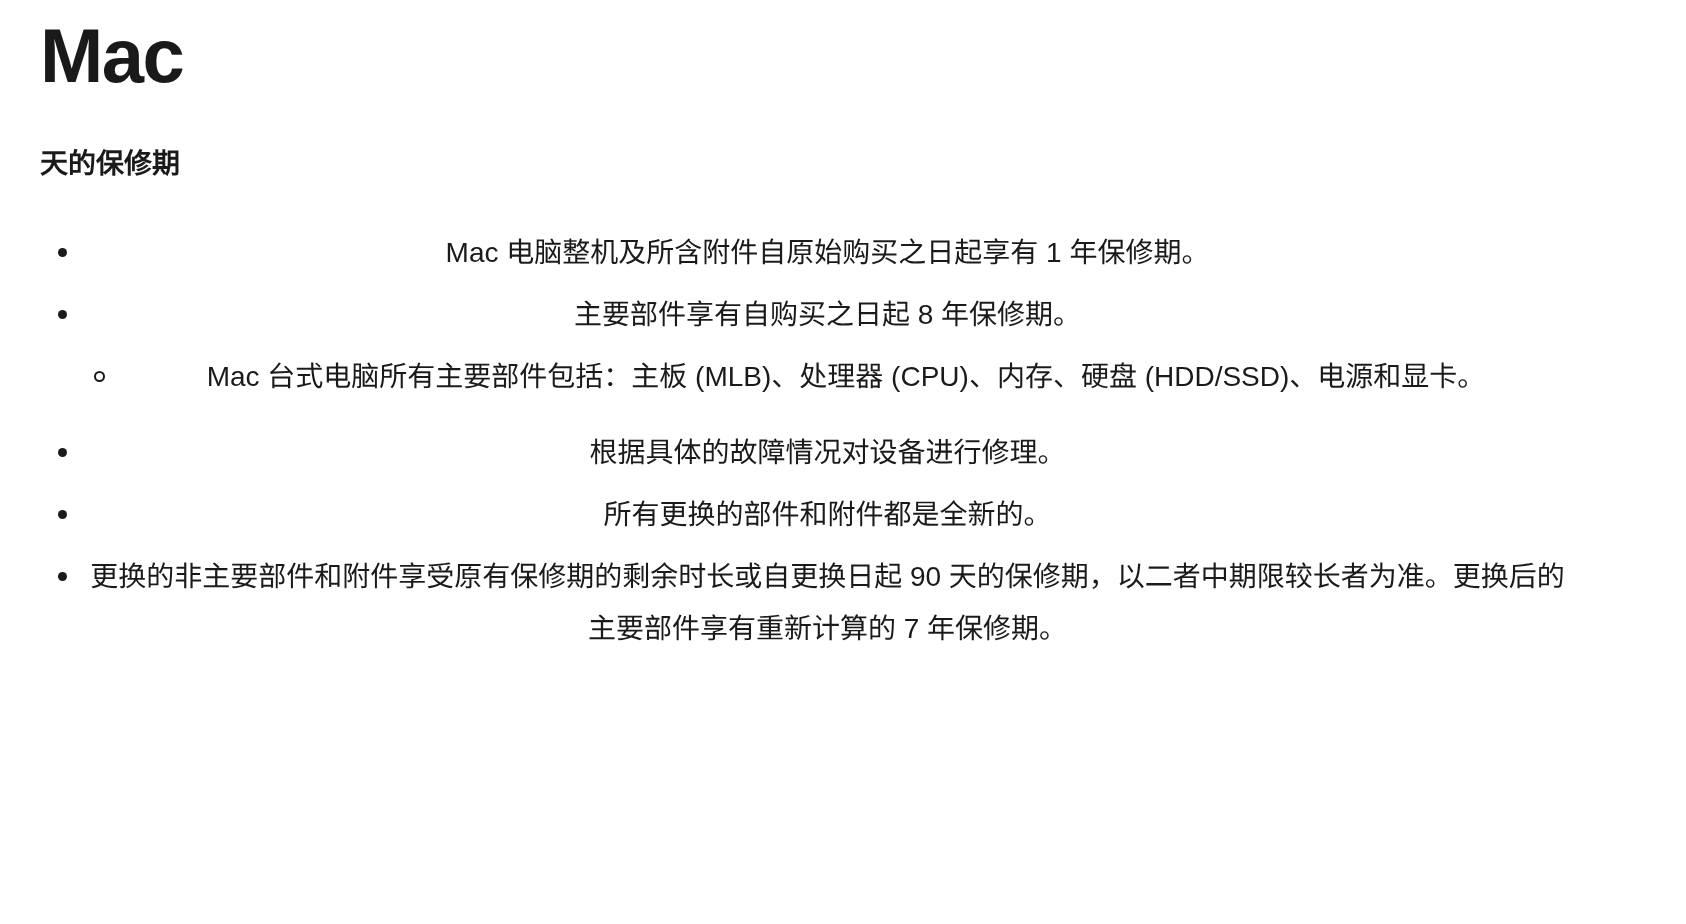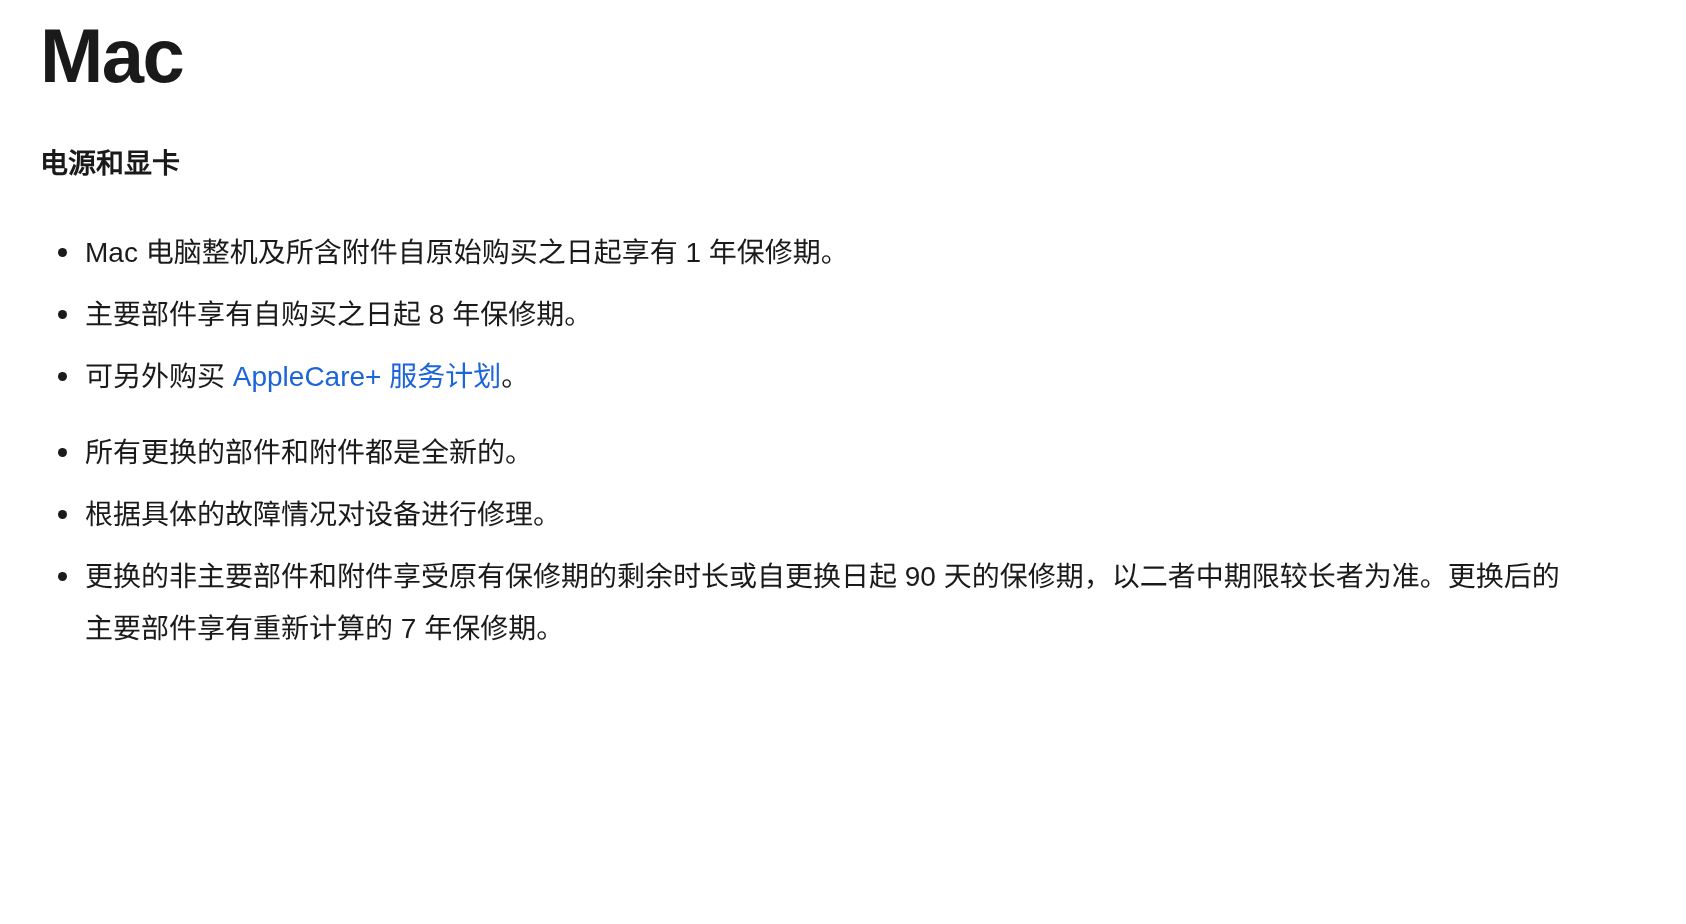--- a/index.html
+++ b/index.html
@@ -31,20 +31,21 @@
     line-height: 36px;
     font-weight: 700;
     margin: 0 0 45px 0;
     color: #1a1a1a;
   }
   .list {
     list-style: none;
     margin: 0 0 24px 0;
     padding: 0;
     max-width: 1530px;
+    text-align: center;
   }
   .li {
     position: relative;
     font-size: 28px;
     line-height: 52px;
     margin: 0 0 10px 0;
   }
   .l1 { padding-left: 45px; }
   .l2 { padding-left: 82px; }
   .l1 > .marker {
@@ -73,46 +74,46 @@
     cursor: pointer;
   }
 </style>
 </head>
 <body>
 
 <main class="doc">
 
   <h1 class="doc-title">Mac</h1>
 
-  <h2 class="section-heading">电源和显卡</h2>
+  <h2 class="section-heading">天的保修期</h2>
 
   <ul class="list">
     <li class="li l1">
       <span class="marker"></span>
       <span class="li-text">Mac 电脑整机及所含附件自原始购买之日起享有 1 年保修期。</span>
     </li>
     <li class="li l1">
       <span class="marker"></span>
       <span class="li-text">主要部件享有自购买之日起 8 年保修期。</span>
     </li>
-    <li class="li l1">
+    <li class="li l2">
       <span class="marker"></span>
-      <span class="li-text">可另外购买 </span><a href="#" class="link">AppleCare+ 服务计划</a><span class="li-text">。</span>
+      <span class="li-text">Mac 台式电脑所有主要部件包括：主板 (MLB)、处理器 (CPU)、内存、硬盘 (HDD/SSD)、电源和显卡。</span>
     </li>
   </ul>
 
 
   <ul class="list">
     <li class="li l1">
       <span class="marker"></span>
-      <span class="li-text">所有更换的部件和附件都是全新的。</span>
+      <span class="li-text">根据具体的故障情况对设备进行修理。</span>
     </li>
     <li class="li l1">
       <span class="marker"></span>
-      <span class="li-text">根据具体的故障情况对设备进行修理。</span>
+      <span class="li-text">所有更换的部件和附件都是全新的。</span>
     </li>
     <li class="li l1">
       <span class="marker"></span>
       <span class="li-text">更换的非主要部件和附件享受原有保修期的剩余时长或自更换日起 90 天的保修期，以二者中期限较长者为准。更换后的主要部件享有重新计算的 7 年保修期。</span>
     </li>
   </ul>
 
 </main>
 
 </body></html>

